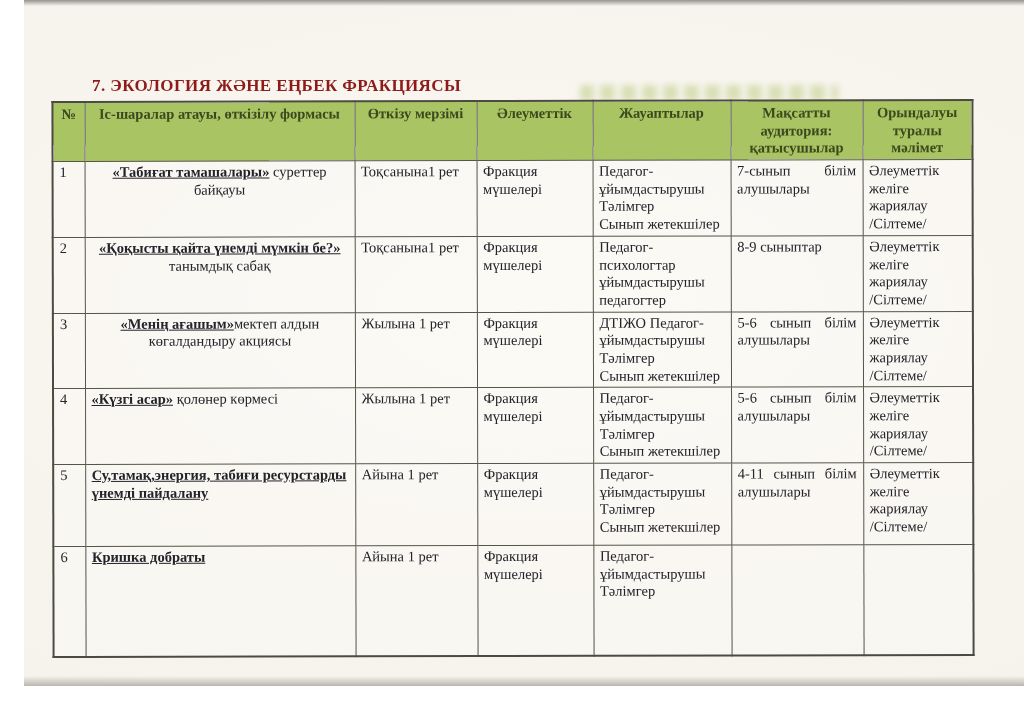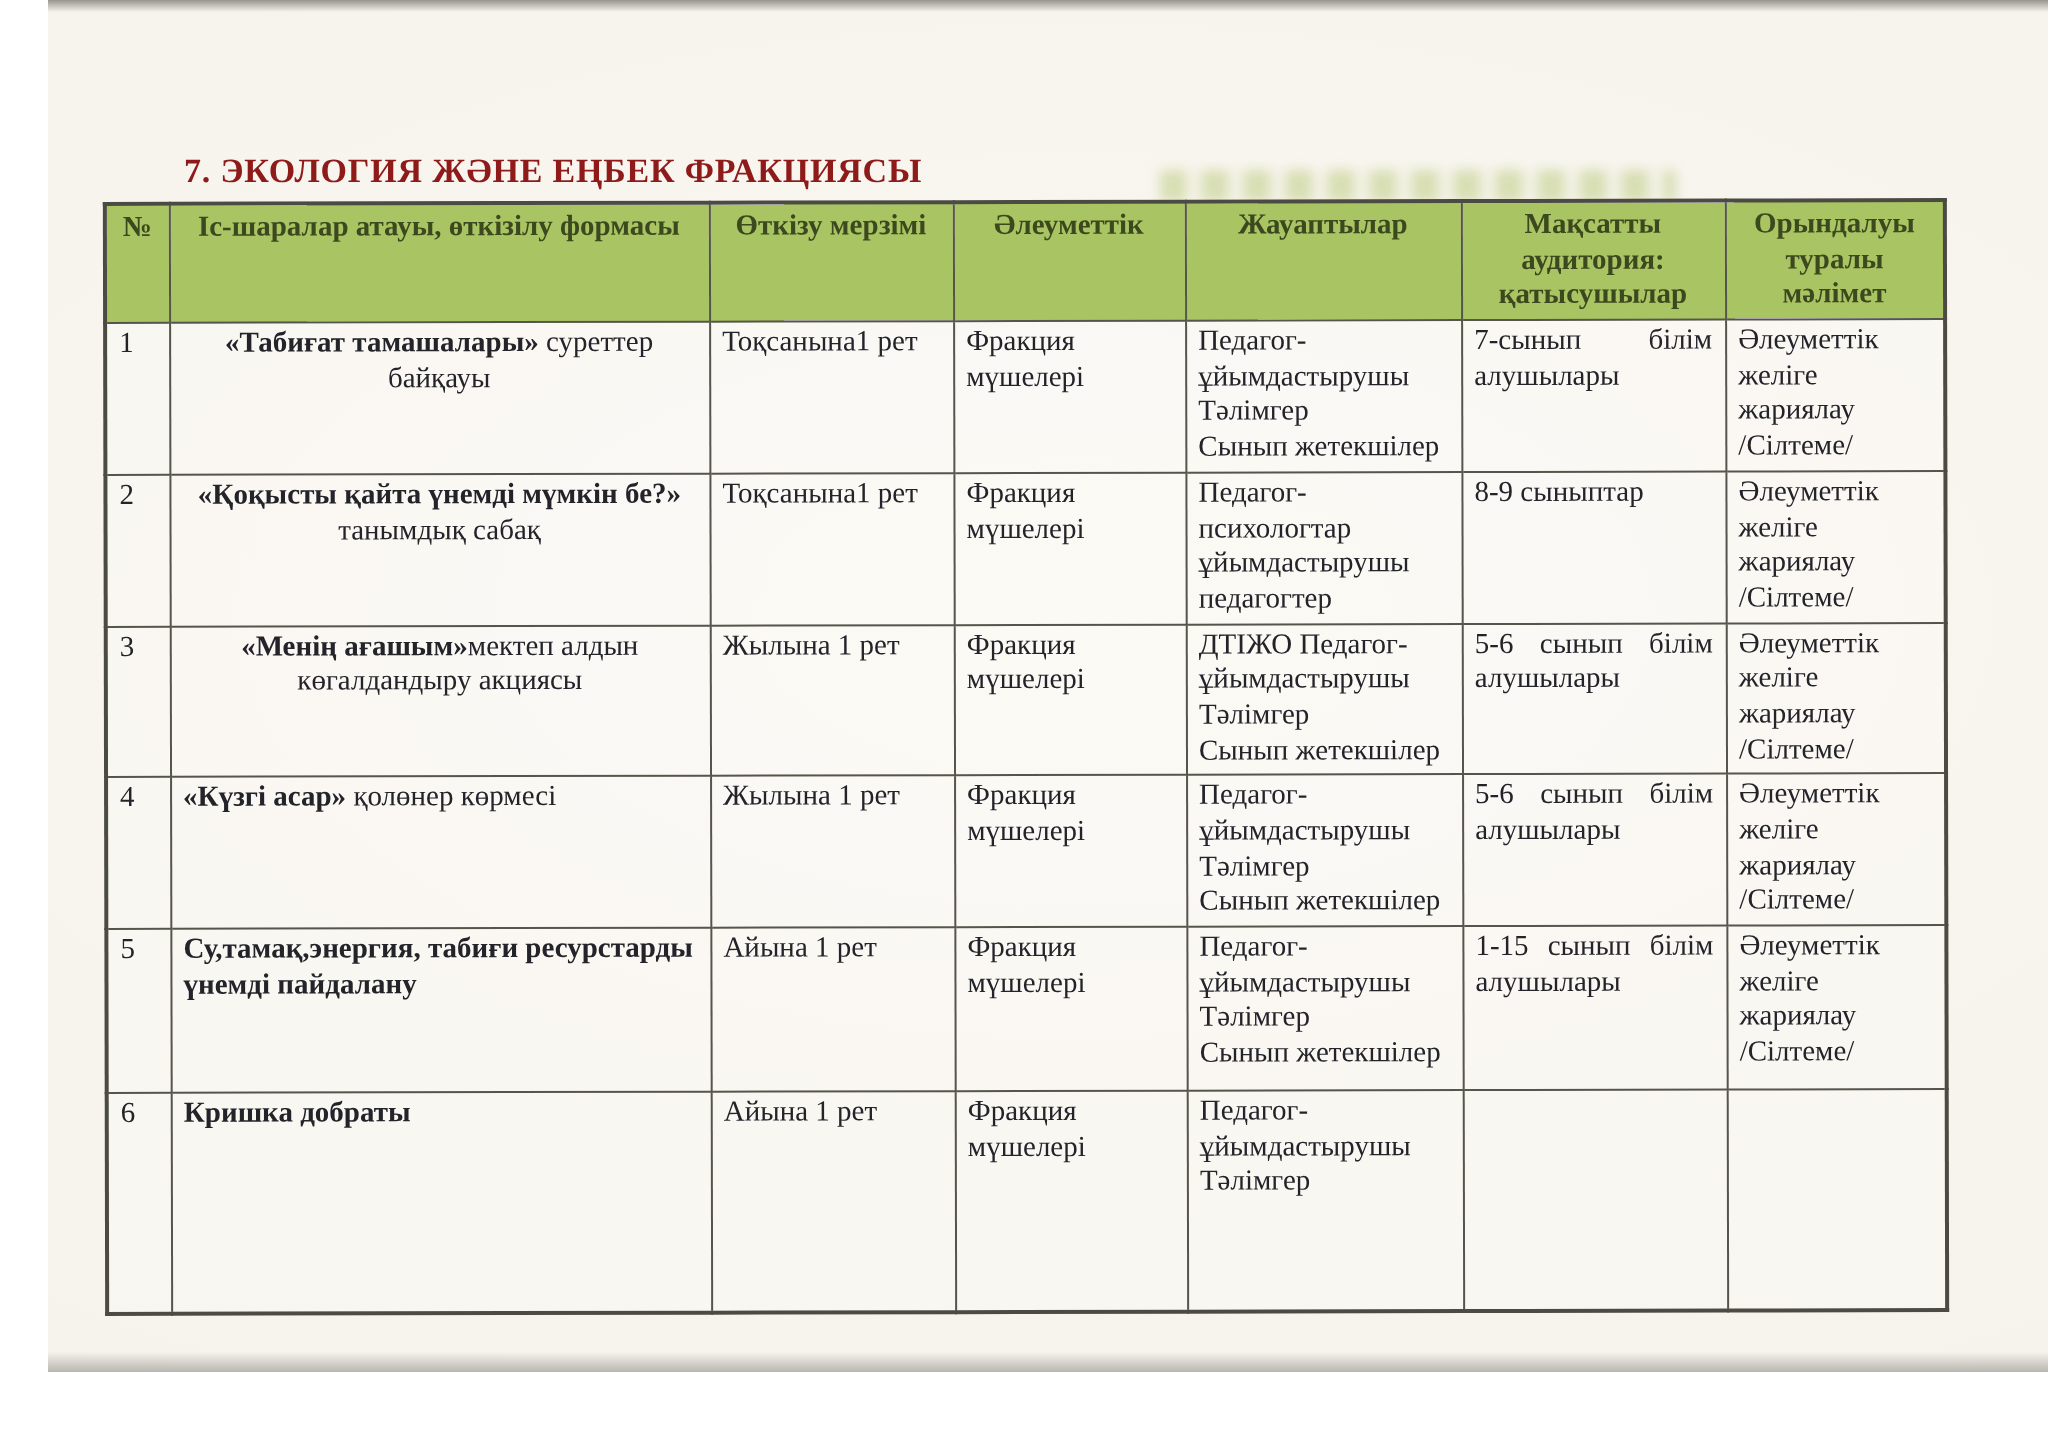--- a/index.html
+++ b/index.html
@@ -61,21 +61,21 @@
     padding:3px 3px 2px;
     line-height:1.22;
   }
   table.plan td{
     font-size:14.5px;color:#23232a;
     padding:2px 6px 2px 6px;
     line-height:1.22;
     background:rgba(255,255,255,0.25);
   }
   td.cell-num{padding-left:4px;font-size:15px;}
-  span.b{font-weight:bold;}
+  span.b{font-weight:bold;text-decoration:underline;}
   tr.r0 td.cell-activity, tr.r1 td.cell-activity, tr.r2 td.cell-activity{text-align:center;}
   tr.r3 td.cell-activity, tr.r4 td.cell-activity, tr.r5 td.cell-activity{text-align:left;font-weight:bold;}
   td.cell-audience{text-align:justify;}
   tr.hdr{height:58px;}
   tr.r0{height:69px;}
   tr.r1{height:68px;}
   tr.r2{height:68px;}
   tr.r3{height:68px;}
   tr.r4{height:82px;}
   tr.r5{height:110px;}
@@ -177,21 +177,21 @@
       </tr>
       <tr class="r4">
         <td class="cell-num">5</td>
         <td class="cell-activity"><span class="b">Су,тамақ,энергия, табиғи ресурстарды үнемді пайдалану</span><span></span></td>
         <td class="cell-period">Айына 1 рет</td>
         <td class="cell-responsible">Фракция мүшелері</td>
         <td class="cell-partners">Педагог-
 ұйымдастырушы
 Тәлімгер
 Сынып жетекшілер</td>
-        <td class="cell-audience">1-15 сынып білім алушылары</td>
+        <td class="cell-audience">4-11 сынып білім алушылары</td>
         <td class="cell-report">Әлеуметтік
 желіге
 жариялау
 /Сілтеме/</td>
       </tr>
       <tr class="r5">
         <td class="cell-num">6</td>
         <td class="cell-activity"><span class="b">Кришка добраты</span><span></span></td>
         <td class="cell-period">Айына 1 рет</td>
         <td class="cell-responsible">Фракция мүшелері</td>

